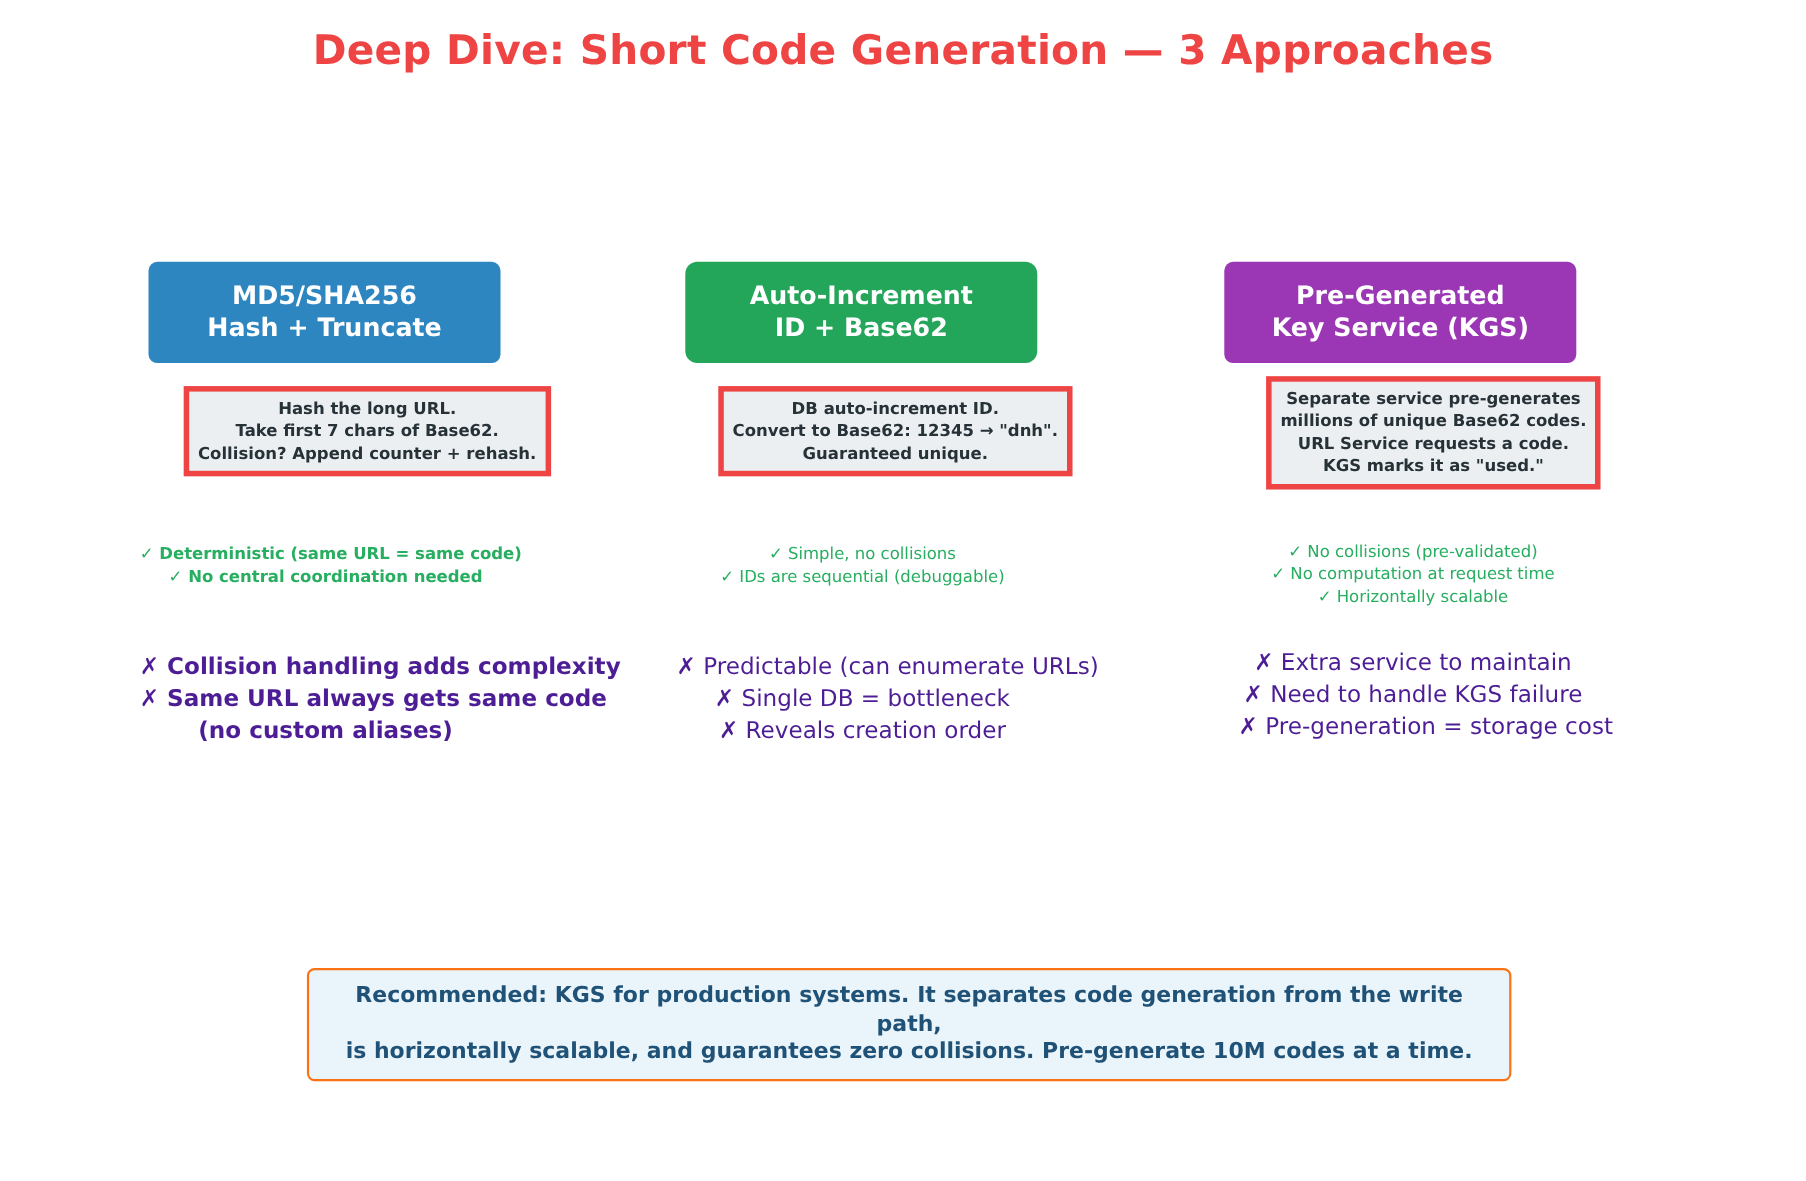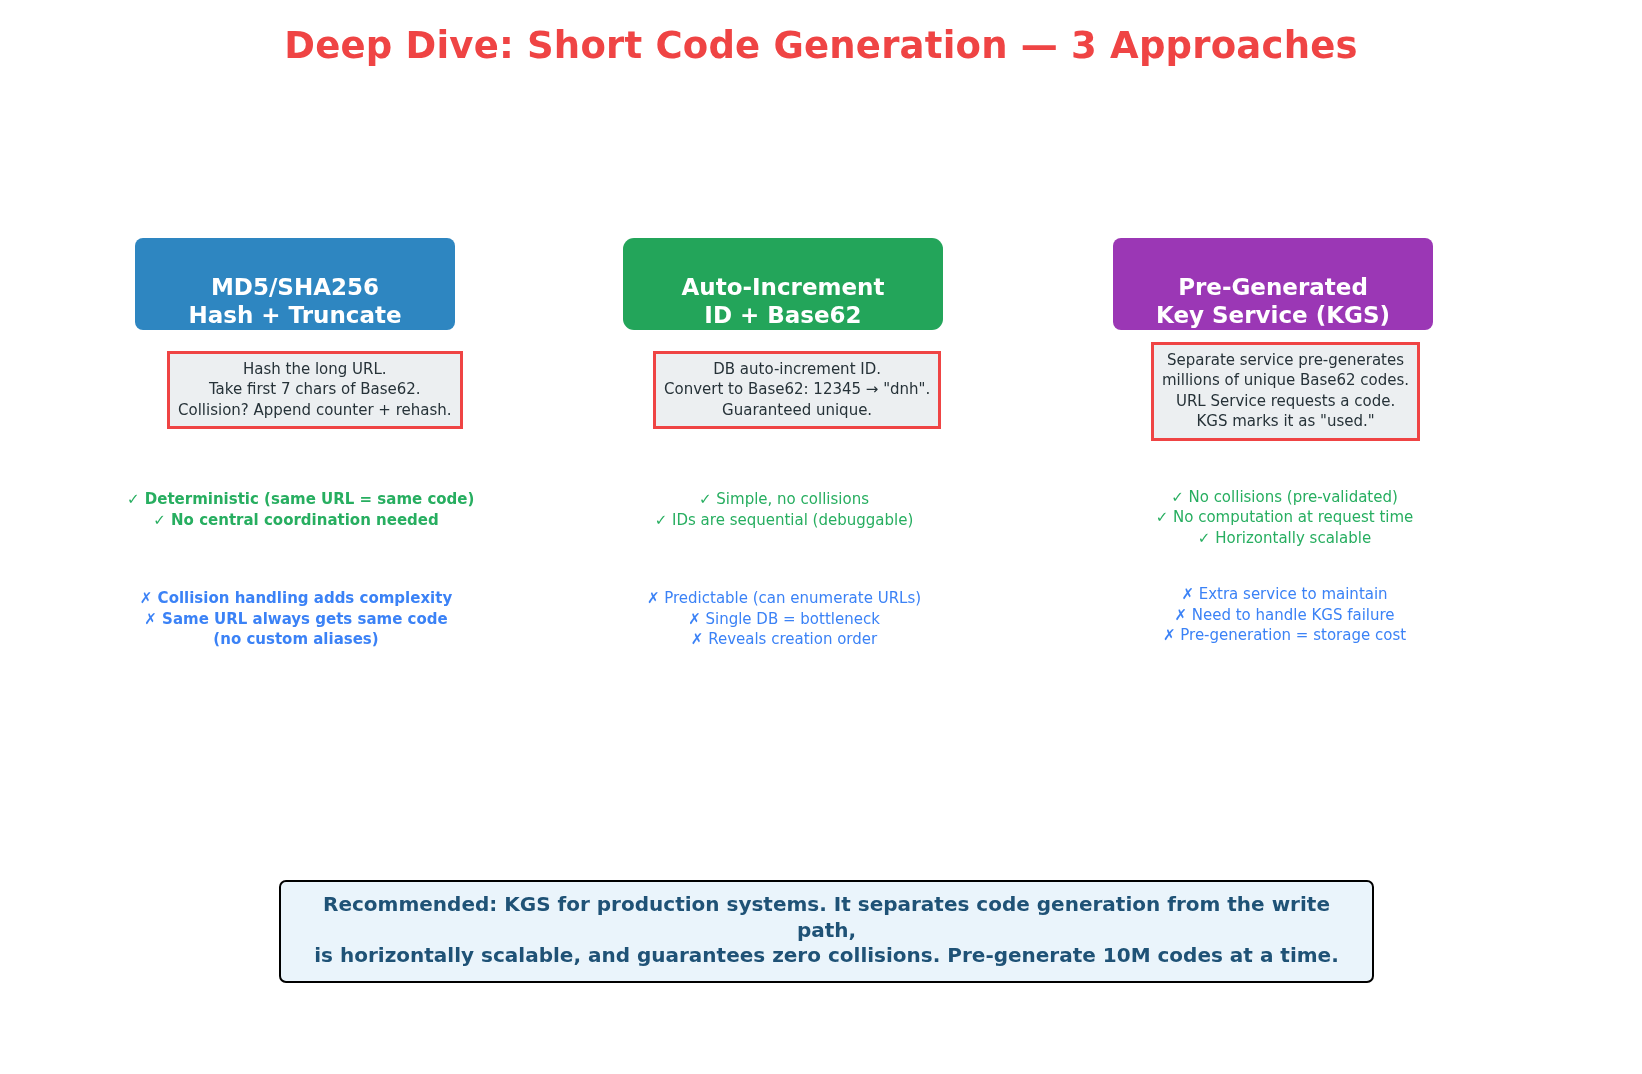--- a/index.html
+++ b/index.html
@@ -47,75 +47,76 @@
 
   .card-header {
     width: 320px;
     margin: 0 auto;
     height: 92px;
     border-radius: 8px;
     box-sizing: border-box;
     display: flex;
     flex-direction: column;
     align-items: center;
-    justify-content: flex-end;
+    justify-content: center;
     color: #ffffff;
     font-size: 23px;
     font-weight: bold;
     line-height: 1.25;
     text-align: center;
   }
   .card-header .hline { display: block; }
 
   .desc-box {
     margin: 21px auto 0 auto;
     background: #eceff1;
-    border: 3px solid #ef4444;
+    border: 5px solid #ef4444;
     color: #263238;
     font-size: 15px;
     line-height: 1.36;
     text-align: center;
     padding: 5px 8px 6px 8px;
     box-sizing: border-box;
     display: table;
+    font-weight: bold;
   }
   .desc-box .dline { display: block; white-space: nowrap; }
 
   .col0 .desc-box { margin-left: 42px; }
   .col1 .desc-box { margin-left: 40px; }
   .col2 .desc-box { margin-left: 48px; }
 
   .pros {
     margin-top: 60px;
     text-align: center;
     color: #27ae60;
     font-size: 15px;
     line-height: 1.37;
   }
   .cons {
     margin-top: 58px;
     text-align: center;
-    color: #3b82f6;
-    font-size: 15px;
+    color: #4c1d95;
+    font-size: 21px;
     line-height: 1.37;
   }
   .pros .pline, .cons .cline { display: block; white-space: nowrap; }
 
   .col2 .pros, .col2 .cons { margin-left: 23px; }
   .col0 .pros, .col0 .cons { margin-left: 2px; font-weight: bold; }
   .col1 .pros, .col1 .cons { margin-left: 2px; }
 
   .recommend-banner {
     position: absolute;
     left: 279px;
     top: 880px;
     width: 1095px;
     box-sizing: border-box;
     background: #eaf4fb;
-    border: 2px solid #000000;
+    border: 2px solid #f97316;
     border-radius: 7px;
     padding: 10px 14px 12px 14px;
     text-align: center;
     color: #1f5276;
     font-size: 20px;
     font-weight: bold;
     line-height: 1.28;
   }
   .recommend-banner .rline { display: block; }
 </style>

